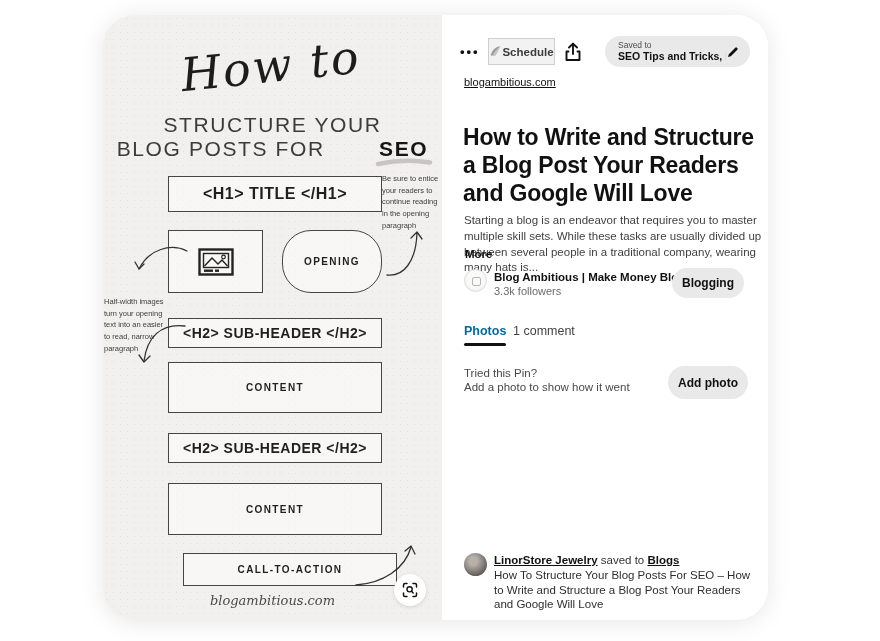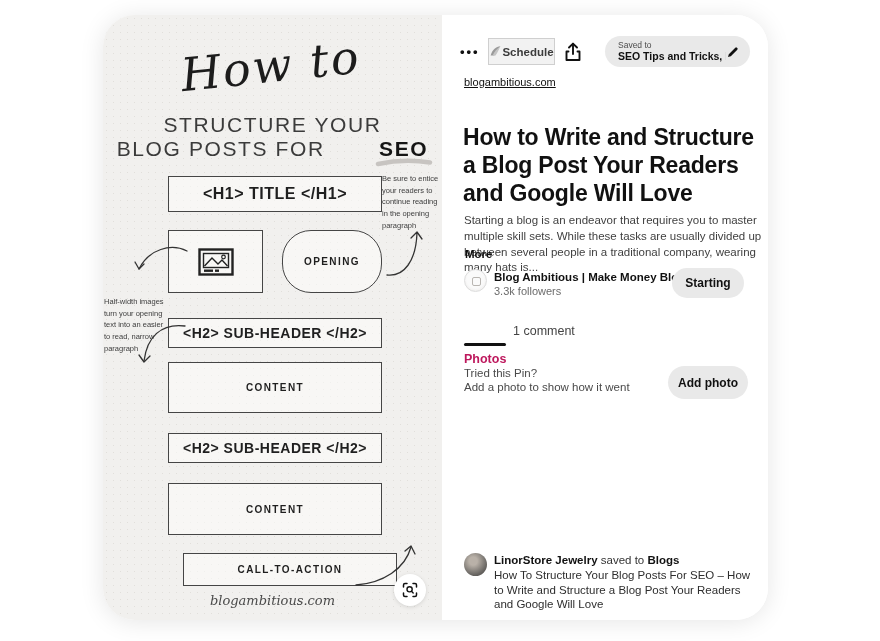--- a/index.html
+++ b/index.html
@@ -58,31 +58,31 @@
                    border:1px solid #ddd; cursor:pointer; }
   .avatar-author::after { content:""; position:absolute; left:7px; top:7px; width:7px; height:7px;
                           border:1px solid #b9b6b2; border-radius:2px; }
   .author-name { position:absolute; left:52px; top:256px; font-size:11.5px; font-weight:700; color:#111; cursor:pointer; }
   .author-followers { position:absolute; left:52px; top:270px; font-size:11px; color:#6c6c6c; }
   .pill { background:#e9e9e9; border-radius:17px; display:flex; align-items:center; justify-content:center;
           font-size:12px; font-weight:700; color:#111; cursor:pointer; }
   .btn-following { position:absolute; left:230px; top:253px; width:72px; height:30px; }
   .btn-addphoto { position:absolute; left:226px; top:351px; width:80px; height:33px; }
 
-  .tab-photos { position:absolute; left:22px; top:309px; font-size:12.5px; font-weight:700; color:#be185d; cursor:pointer;margin-top:28px; }
+  .tab-photos { position:absolute; left:22px; top:309px; font-size:12.5px; font-weight:700; color:#0369a1; cursor:pointer; }
   .tab-underline { position:absolute; left:22px; top:328px; width:42px; height:3px; background:#111; border-radius:2px; }
   .tab-comments { position:absolute; left:71px; top:309px; font-size:12.5px; color:#444; cursor:pointer; }
 
   .tried-1 { position:absolute; left:22px; top:352px; font-size:11.5px; color:#4a4a4a; }
   .tried-2 { position:absolute; left:22px; top:366px; font-size:11.5px; color:#4a4a4a; }
 
   .avatar-commenter { position:absolute; left:22px; top:538px; width:23px; height:23px;
                       background:radial-gradient(circle at 40% 35%, #b9b1a8 20%, #6d6a66 65%, #3c3a38 100%); cursor:pointer; }
   .comment-head { position:absolute; left:52px; top:539px; font-size:11.5px; color:#333; }
-  .comment-head b { color:#111; cursor:pointer; }
+  .comment-head b { color:#111; cursor:pointer;text-decoration:underline; }
   .comment-body { position:absolute; left:52px; top:553px; width:258px; font-size:11.5px; line-height:14.5px; color:#2e2e2e; }
 
   svg { display:block; }
 </style>
 </head>
 <body>
 
 <div class="stage">
   <div class="card">
 
@@ -194,21 +194,21 @@
       <div class="src-link">blogambitious.com</div>
 
       <h1 class="pin-title">How to Write and Structure a Blog Post Your Readers and Google Will Love</h1>
 
       <div class="pin-desc">Starting a blog is an endeavor that requires you to master multiple skill sets. While these tasks are usually divided up between several people in a traditional company, wearing many hats is...</div>
       <div class="more-link">More</div>
 
       <div class="avatar avatar-author"></div>
       <div class="author-name">Blog Ambitious | Make Money Blogging</div>
       <div class="author-followers">3.3k followers</div>
-      <div class="pill btn-following">Starting</div>
+      <div class="pill btn-following">Blogging</div>
 
       <div class="tab-photos">Photos</div>
       <div class="tab-underline"></div>
       <div class="tab-comments">1 comment</div>
 
       <div class="tried-1">Tried this Pin?</div>
       <div class="tried-2">Add a photo to show how it went</div>
       <div class="pill btn-addphoto">Add photo</div>
 
       <div class="avatar avatar-commenter"></div>

